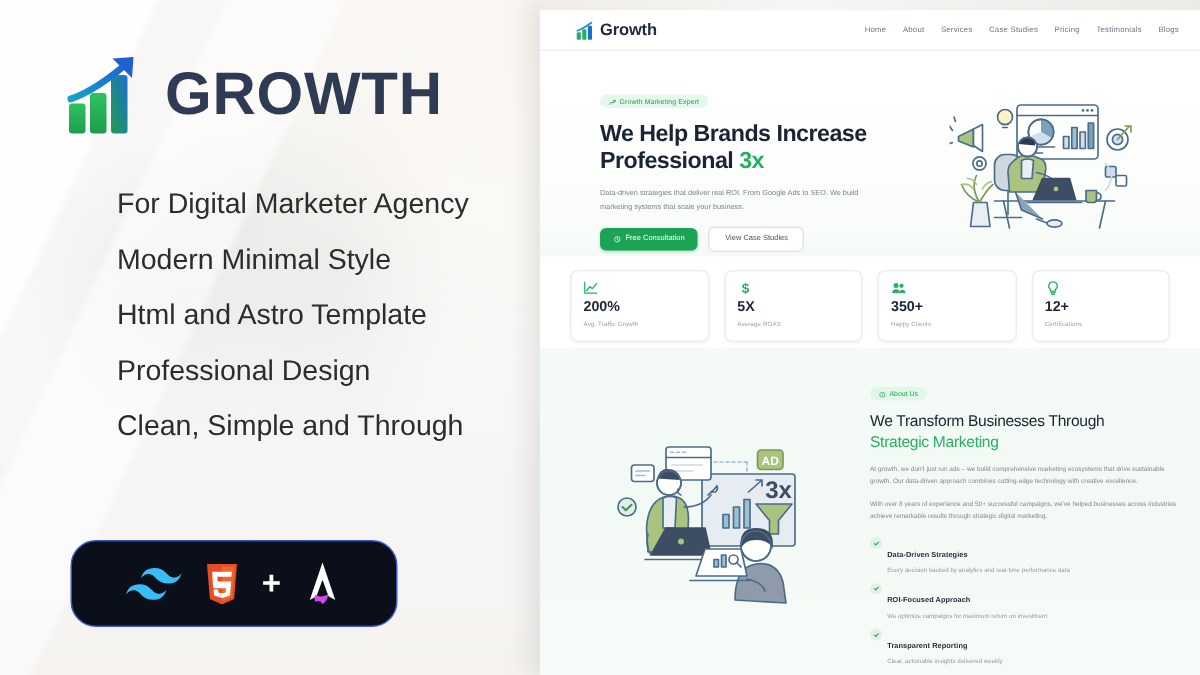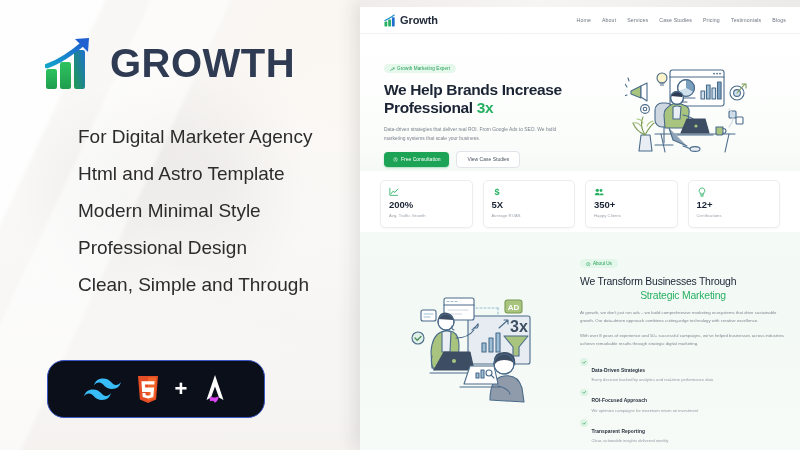--- a/index.html
+++ b/index.html
@@ -108,21 +108,21 @@
   .nav-brand{ display:flex; align-items:center; gap:3px; }
   .nav-logo-mark{ width:13px; height:13px; display:block; }
   .nav-brand-word{ font-size:11px; font-weight:bold; color:#222b3a; letter-spacing:-.1px; }
   .nav-links{ margin-left:auto; display:flex; align-items:center; gap:11px; }
   .nav-link{ font-size:5.2px; color:#6e7480; letter-spacing:.15px; white-space:nowrap; }
 
   
   .hero{
     position:absolute; top:34px; left:0; right:0; height:137px;
     background:linear-gradient(180deg,#ffffff 0%,#fbfdfb 70%,#f6faf7 100%);
-    display:flex; padding:17px 16px 0 24px;
+    display:flex; padding:17px 16px 0 40px;
   }
   .hero-left{ width:205px; flex:0 0 205px; padding-top:6px; }
   .hero-badge{
     display:inline-flex; align-items:center; gap:2.5px;
     background:#e6f7ec; color:#1f9d52;
     border-radius:8px; padding:2.2px 6px;
     font-size:4.6px; letter-spacing:.1px; white-space:nowrap;
   }
   .badge-ico{ width:4.5px; height:4.5px; display:block; }
   .hero-title{
@@ -181,21 +181,21 @@
     display:inline-flex; align-items:center; gap:2.5px;
     background:#e3f6ea; color:#1f9d52;
     border-radius:8px; padding:2.2px 6px;
     font-size:4.6px; white-space:nowrap;
   }
   .about-title{
     margin-top:5px;
     font-size:10.4px; font-weight:normal; line-height:1.3;
     color:#1b2434; letter-spacing:-.2px;
   }
-  .about-title .accent{ color:#27b062; display:block;text-align:center; }
+  .about-title .accent{ color:#27b062; display:block; }
   .about-para{
     margin-top:7px; font-size:4.3px; line-height:1.95; color:#80878f;
   }
   .about-para + .about-para{ margin-top:6px; }
   .about-features{ margin-top:9px; display:flex; flex-direction:column; gap:6px; }
   .feat{ display:flex; gap:4px; align-items:flex-start; }
   .feat-check{
     width:7.5px; height:7.5px; flex:0 0 7.5px;
     border-radius:50%; background:#ddf3e4;
     display:flex; align-items:center; justify-content:center; margin-top:.5px;
@@ -235,22 +235,22 @@
           <rect x="29" y="14" width="11" height="39" rx="2.2" fill="url(#barB)"></rect>
           <path d="M2 30 C14 26 26 18 40 6" stroke="url(#arrG)" stroke-width="4.6" fill="none" stroke-linecap="round"></path>
           <path d="M30 3 L44 2 L43 16 Z" fill="#1f5fd0"></path>
         </svg>
       </span>
       <span class="brand-word">GROWTH</span>
     </div>
 
     <div class="feature-lines">
       <div class="feature-line">For Digital Marketer Agency</div>
+      <div class="feature-line">Modern Minimal Style</div>
       <div class="feature-line">Html and Astro Template</div>
-      <div class="feature-line">Modern Minimal Style</div>
       <div class="feature-line">Professional Design</div>
       <div class="feature-line">Clean, Simple and Through</div>
     </div>
 
     <div class="tech-pill">
       <span>
         <svg class="tech-icon" width="38" height="24" viewBox="0 0 38 24">
           <path d="M10 8.5c1.2-4.6 4.2-6.9 9-6.9 7.2 0 8.1 5.3 11.7 6.2 2.4.6 4.5-.3 6.3-2.7-1.2 4.6-4.2 6.9-9 6.9-7.2 0-8.1-5.3-11.7-6.2-2.4-.6-4.5.3-6.3 2.7z" fill="#38bdf8"></path>
           <path d="M0 19.4c1.2-4.6 4.2-6.9 9-6.9 7.2 0 8.1 5.3 11.7 6.2 2.4.6 4.5-.3 6.3-2.7-1.2 4.6-4.2 6.9-9 6.9-7.2 0-8.1-5.3-11.7-6.2C3.9 16.1 1.8 17 0 19.4z" fill="#38bdf8"></path>
         </svg>

